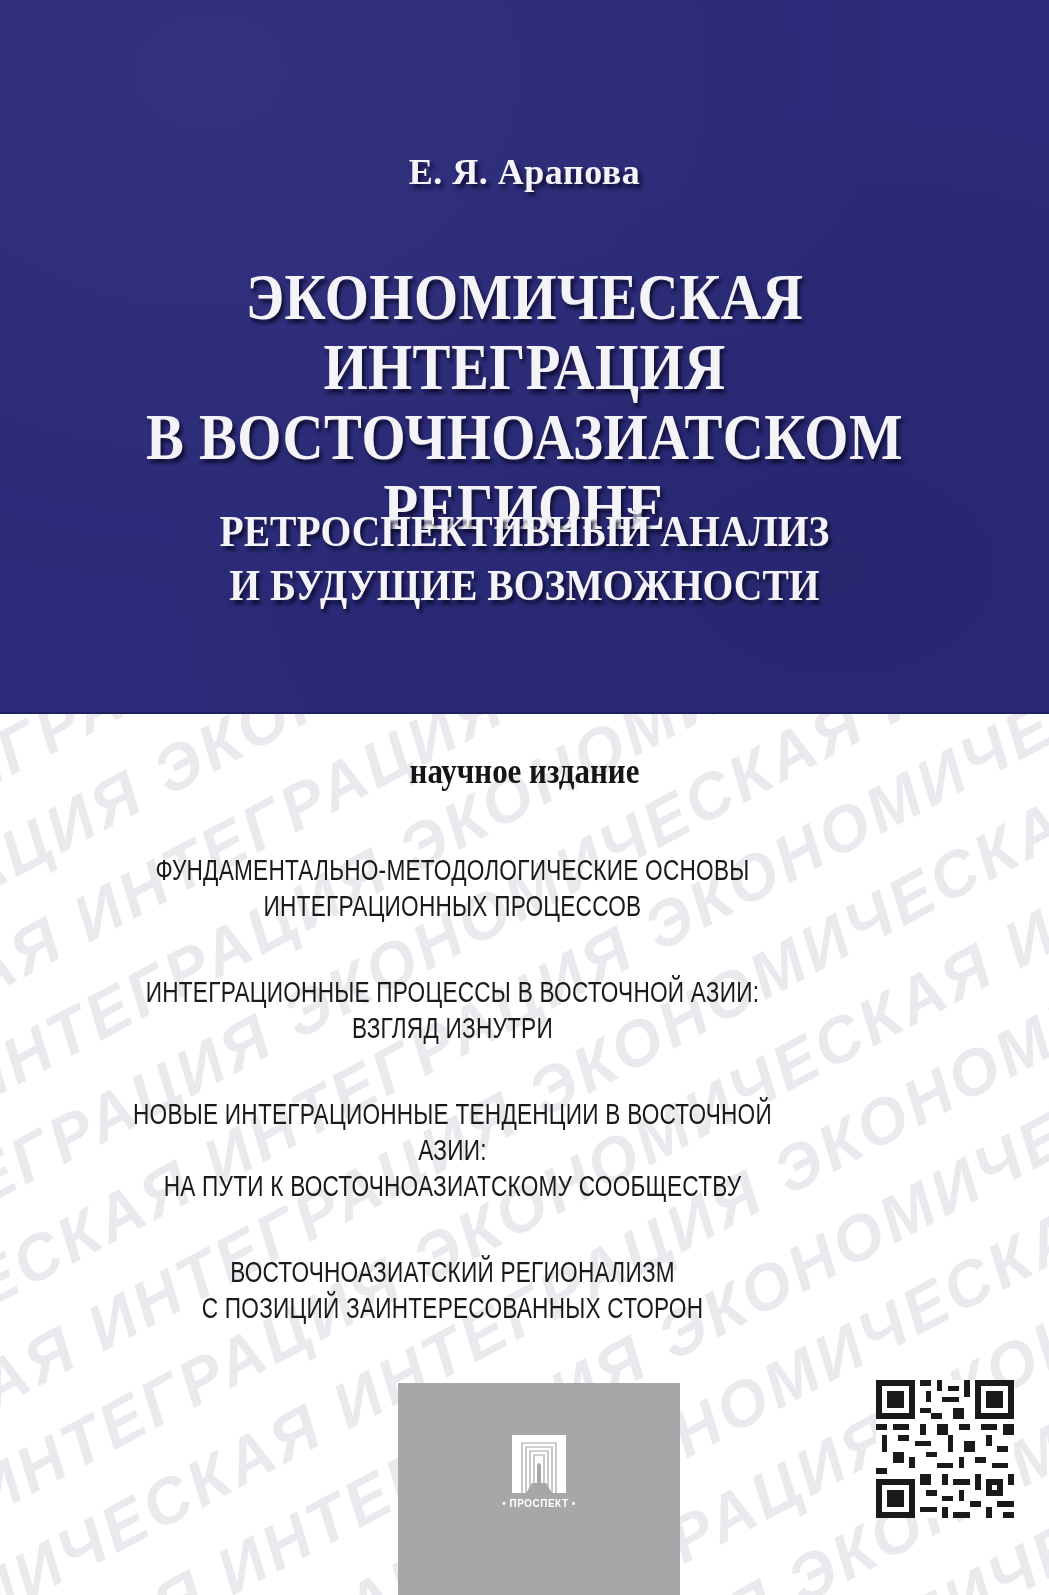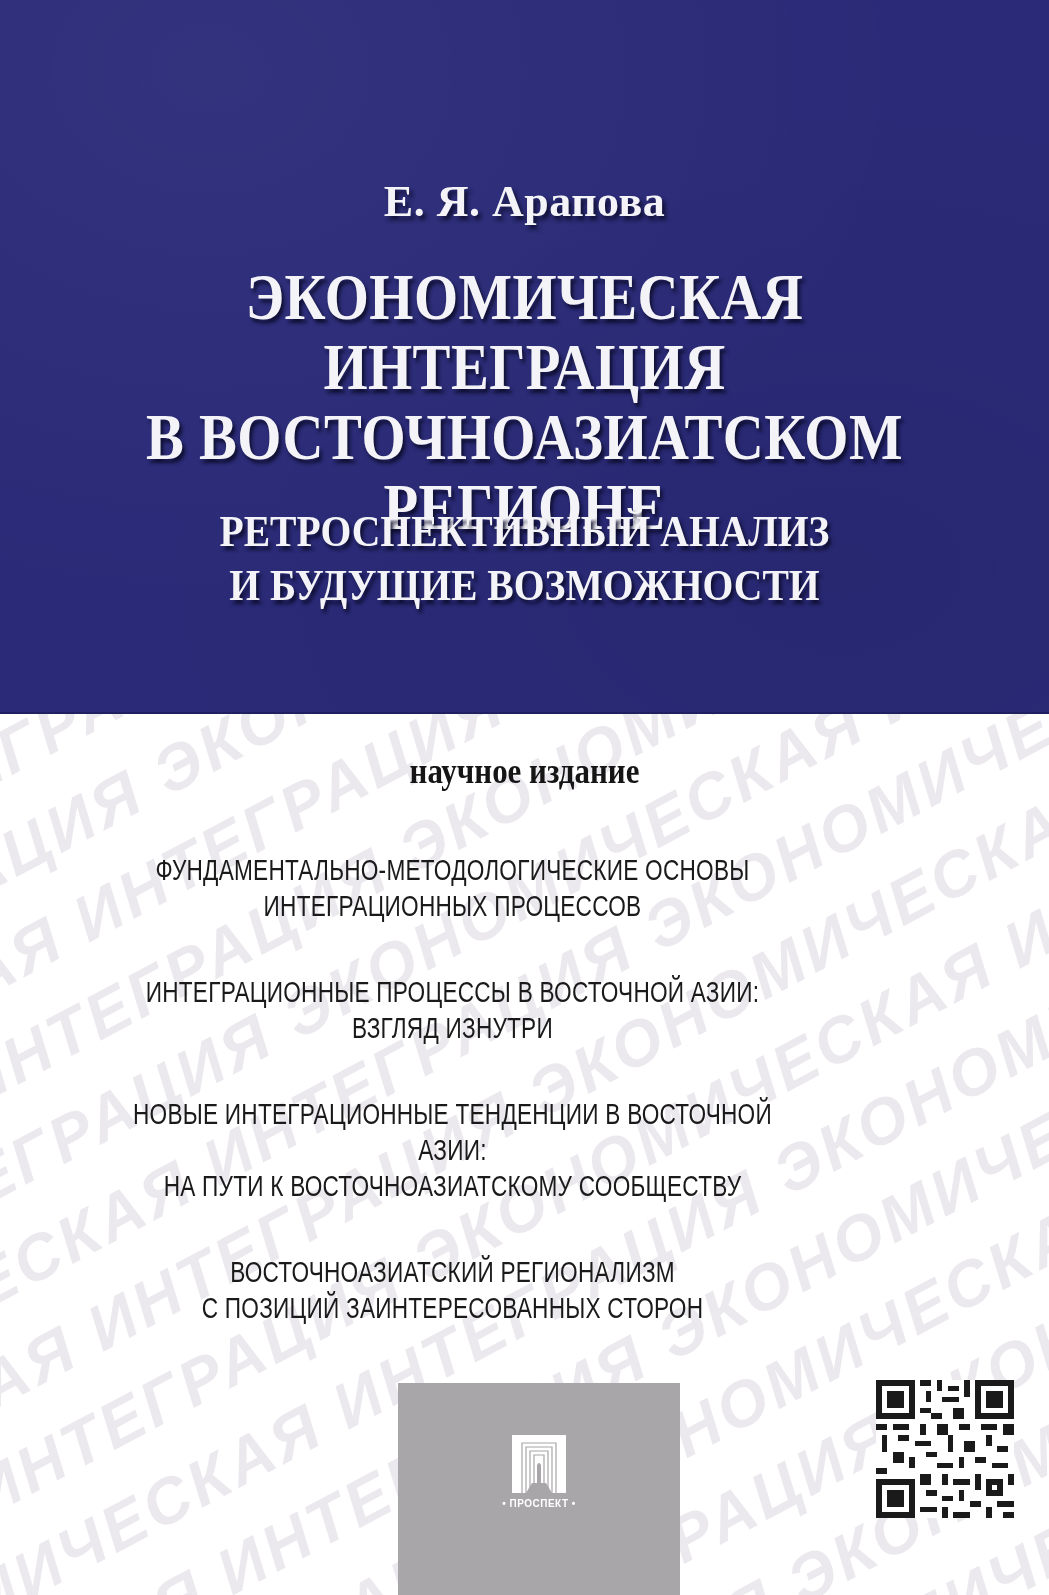--- a/index.html
+++ b/index.html
@@ -19,21 +19,21 @@
         radial-gradient(ellipse at 80% 80%, rgba(0,0,0,0.06), transparent 60%);
       border-bottom: 2px solid #1f2060;
     }
     .shadow-text {
       color: #f4f4f8;
       text-shadow: 3px 4px 4px rgba(10,10,40,0.85);
       text-align: center;
       position: absolute; left: 0; width: 1049px;
       font-weight: bold;
     }
-    .author { top: 176px; font-size: 44px; letter-spacing: 0.5px; }
+    .author { top: 151px; font-size: 36px; letter-spacing: 0.5px; }
     .title {
       top: 262px; font-size: 66px; line-height: 70px;
       transform: scaleX(0.86); transform-origin: 50% 0;
       letter-spacing: 0.5px;
     }
     .subtitle {
       top: 505px; font-size: 44px; line-height: 54px;
       transform: scaleX(0.9); transform-origin: 50% 0;
     }
 

